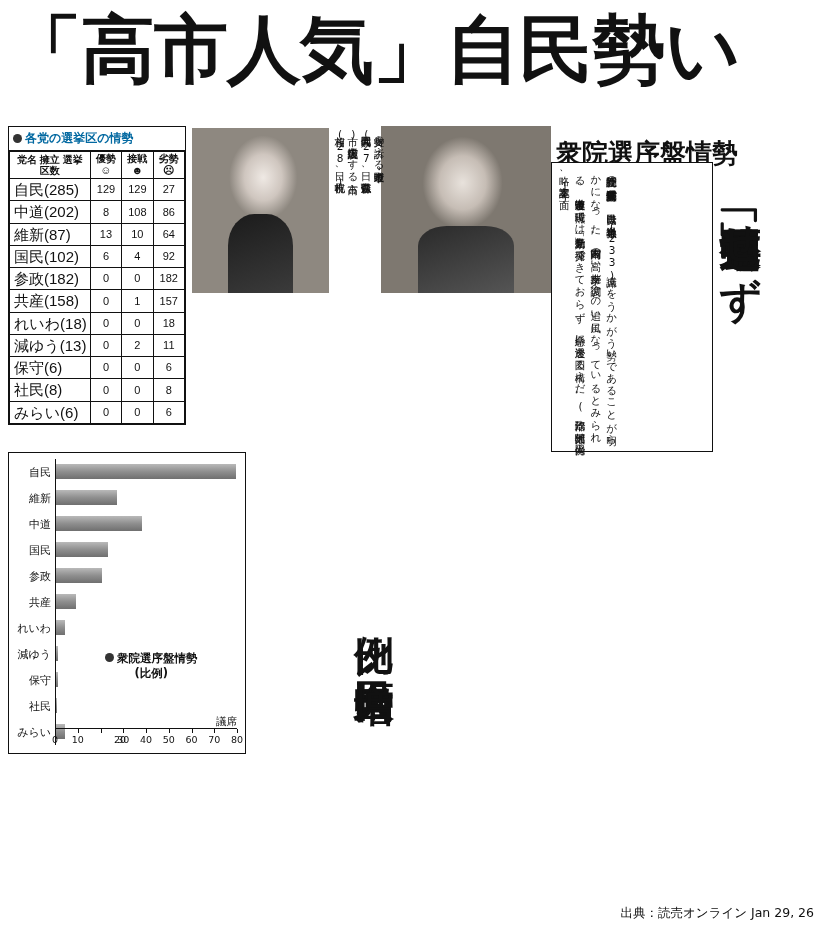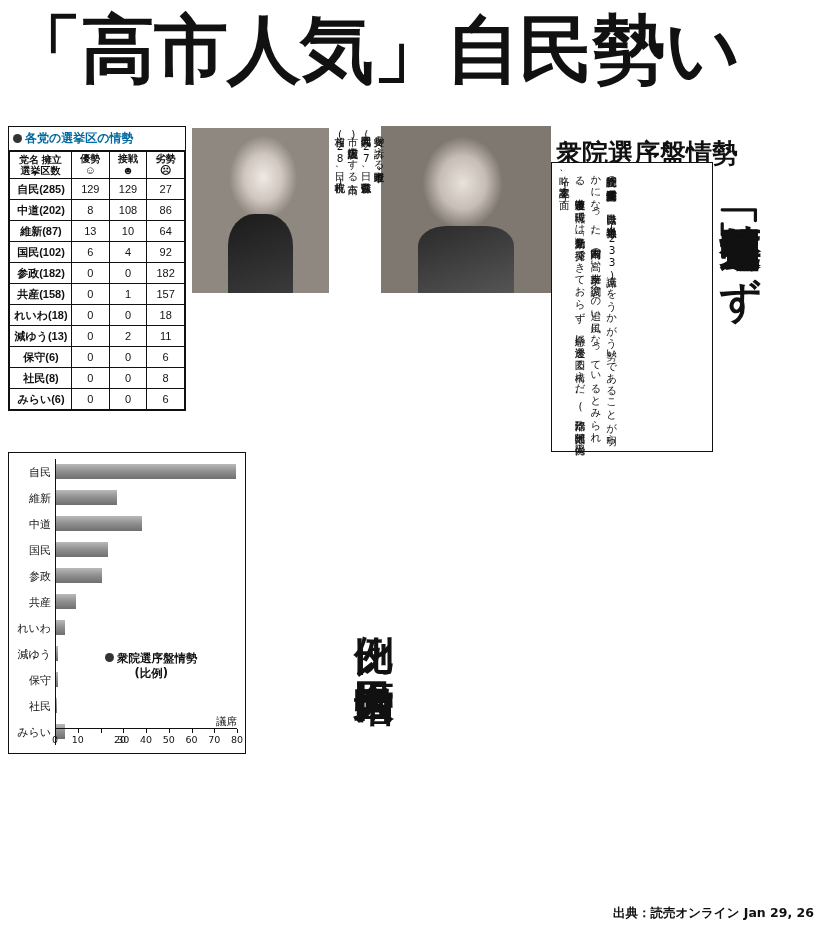--- a/index.html
+++ b/index.html
@@ -75,23 +75,23 @@
     line-height: 1.1;
     font-weight: bold;
   }
   table.grid th.col-head {
     font-size: 10px;
     font-weight: bold;
     line-height: 1.05;
     width: 38px;
   }
   table.grid td.party {
-    text-align: center;
-    font-size: 11px;
-    font-weight: bold;
+    text-align: left;
+    font-size: 15px;
+    font-weight: normal;
     padding-left: 4px;
     white-space: nowrap;
   }
   .face { font-size: 11px; }
 
   
   .photo {
     position: absolute;
     background: #6d6d6d;
     overflow: hidden;
@@ -281,21 +281,20 @@
     height: 300px;
   }
 
   
   #source {
     position: absolute;
     right: 10px; bottom: 8px;
     font-size: 12.5px;
     color: #111;
     font-family: "DejaVu Sans", sans-serif;
-    font-weight: bold;
   }
 </style>
 </head>
 <body>
 
 <div id="page">
 
   <div id="headline">「高市人気」自民勢い</div>
 
   <div id="district-table-box">

